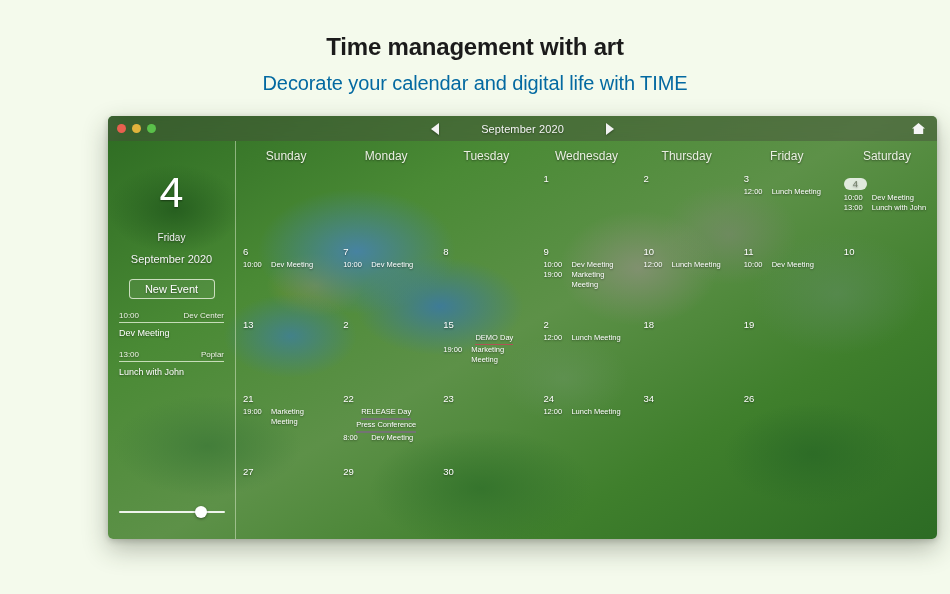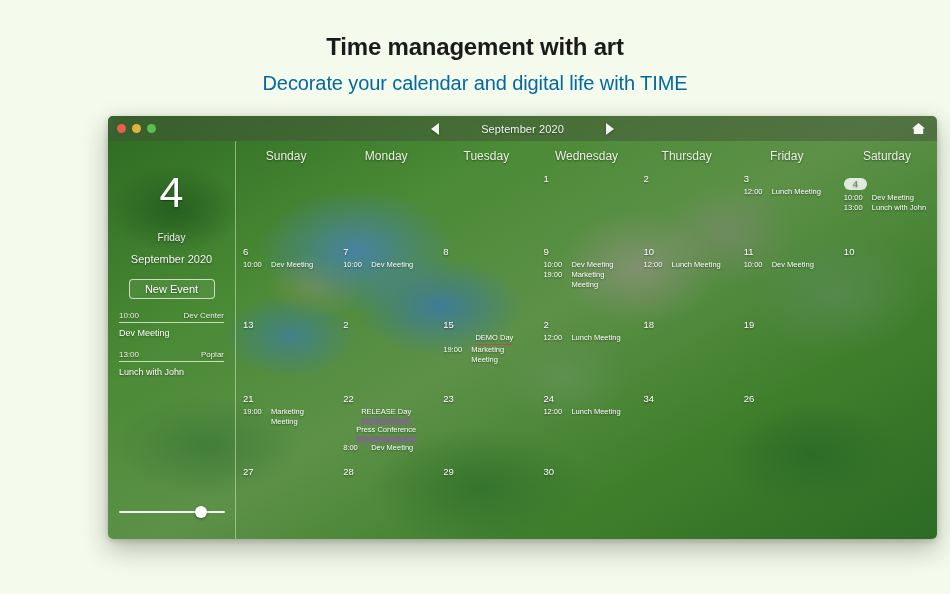--- a/index.html
+++ b/index.html
@@ -147,21 +147,21 @@
     background: rgba(255,255,255,0.82);
     color: rgba(105,120,95,0.9);
     border-radius: 7px; padding: 0 9px;
   }
   .cell-events { margin-top: 2px; }
   .cell-ev { display: flex; gap: 6px; font-size: 7.5px; color: #ffffff; line-height: 10px; }
   .cell-ev .t { min-width: 22px; }
   .cell-ev.allday { display: block; text-align: center; }
   .cell-ev.allday .n { display: inline-block; padding-bottom: 1px; }
   .cell-ev.allday.red .n { border-bottom: 1px solid #b05255; margin-left: 16px; }
-  .cell-ev.allday.teal .n { border-bottom: 7px solid #737373; }
+  .cell-ev.allday.teal .n { border-bottom: 2px solid #737373; }
 </style>
 </head>
 <body>
 
 <div class="promo">
   <div class="promo-title">Time management with art</div>
   <div class="promo-sub">Decorate your calendar and digital life with TIME</div>
 </div>
 
 <div class="window">
@@ -385,23 +385,20 @@
             </div>
             <div class="cell">
               <div class="daynum">26</div>
             </div>
           </div>
           <div class="week">
             <div class="cell">
               <div class="daynum">27</div>
             </div>
             <div class="cell">
-              <div class="daynum">28</div>
-            </div>
-            <div class="cell">
               <div class="daynum">29</div>
             </div>
             <div class="cell">
               <div class="daynum">30</div>
             </div>
             <div class="cell"></div>
             <div class="cell"></div>
             <div class="cell"></div>
           </div>
         </div>

